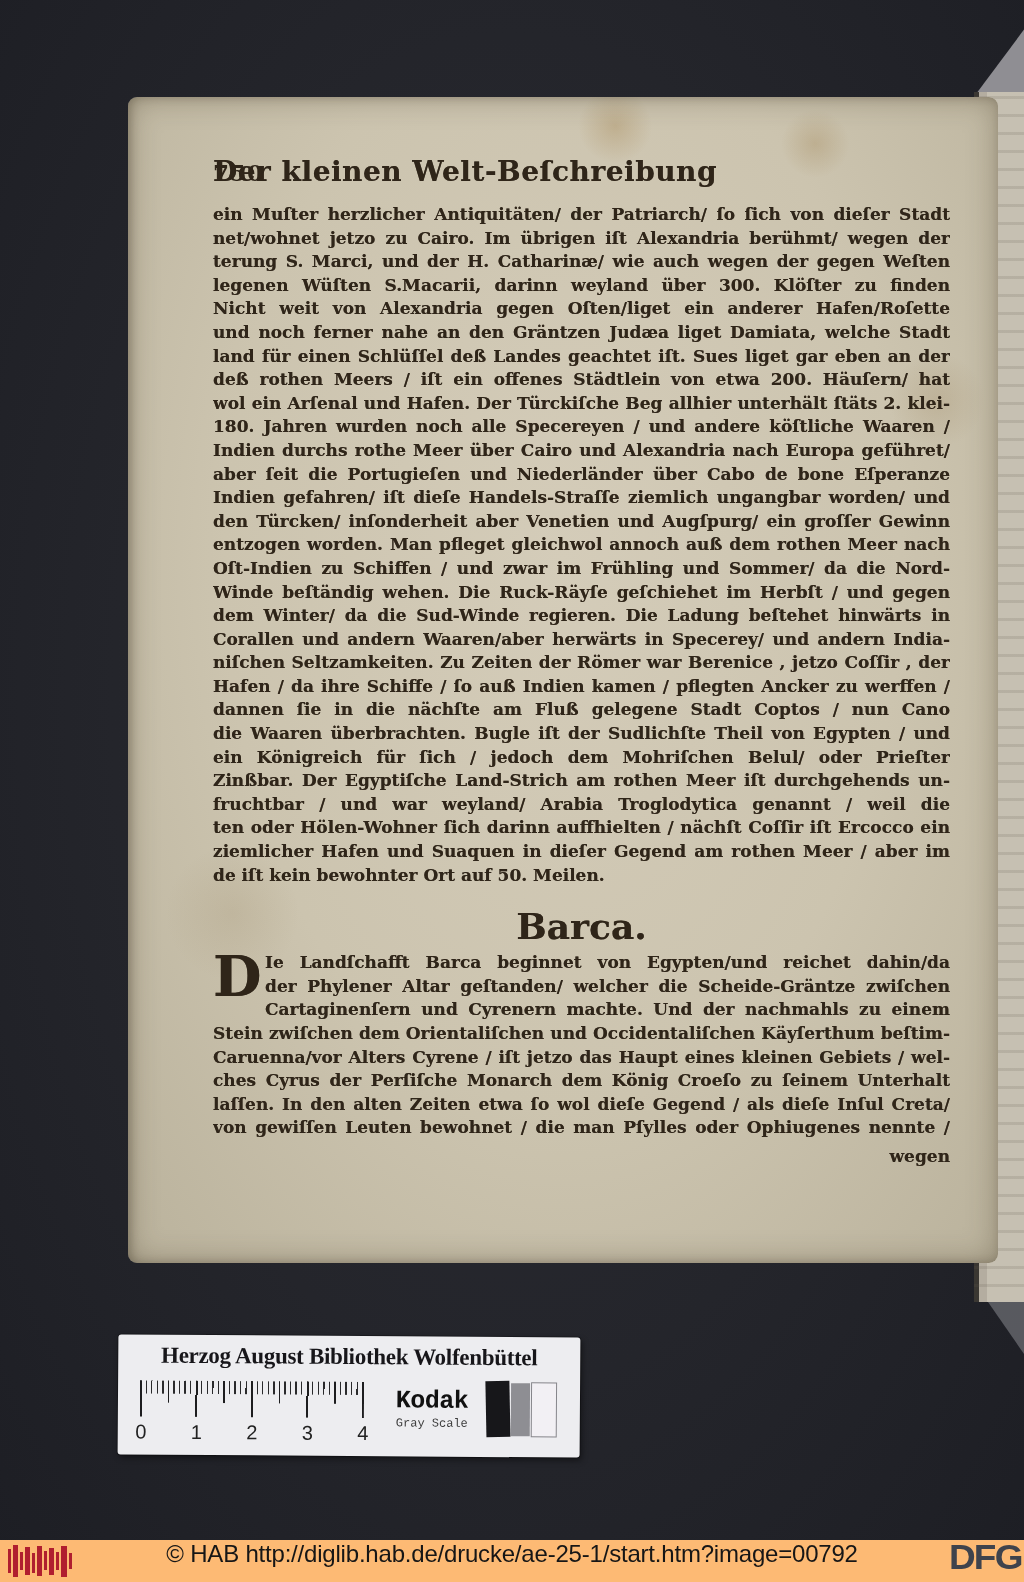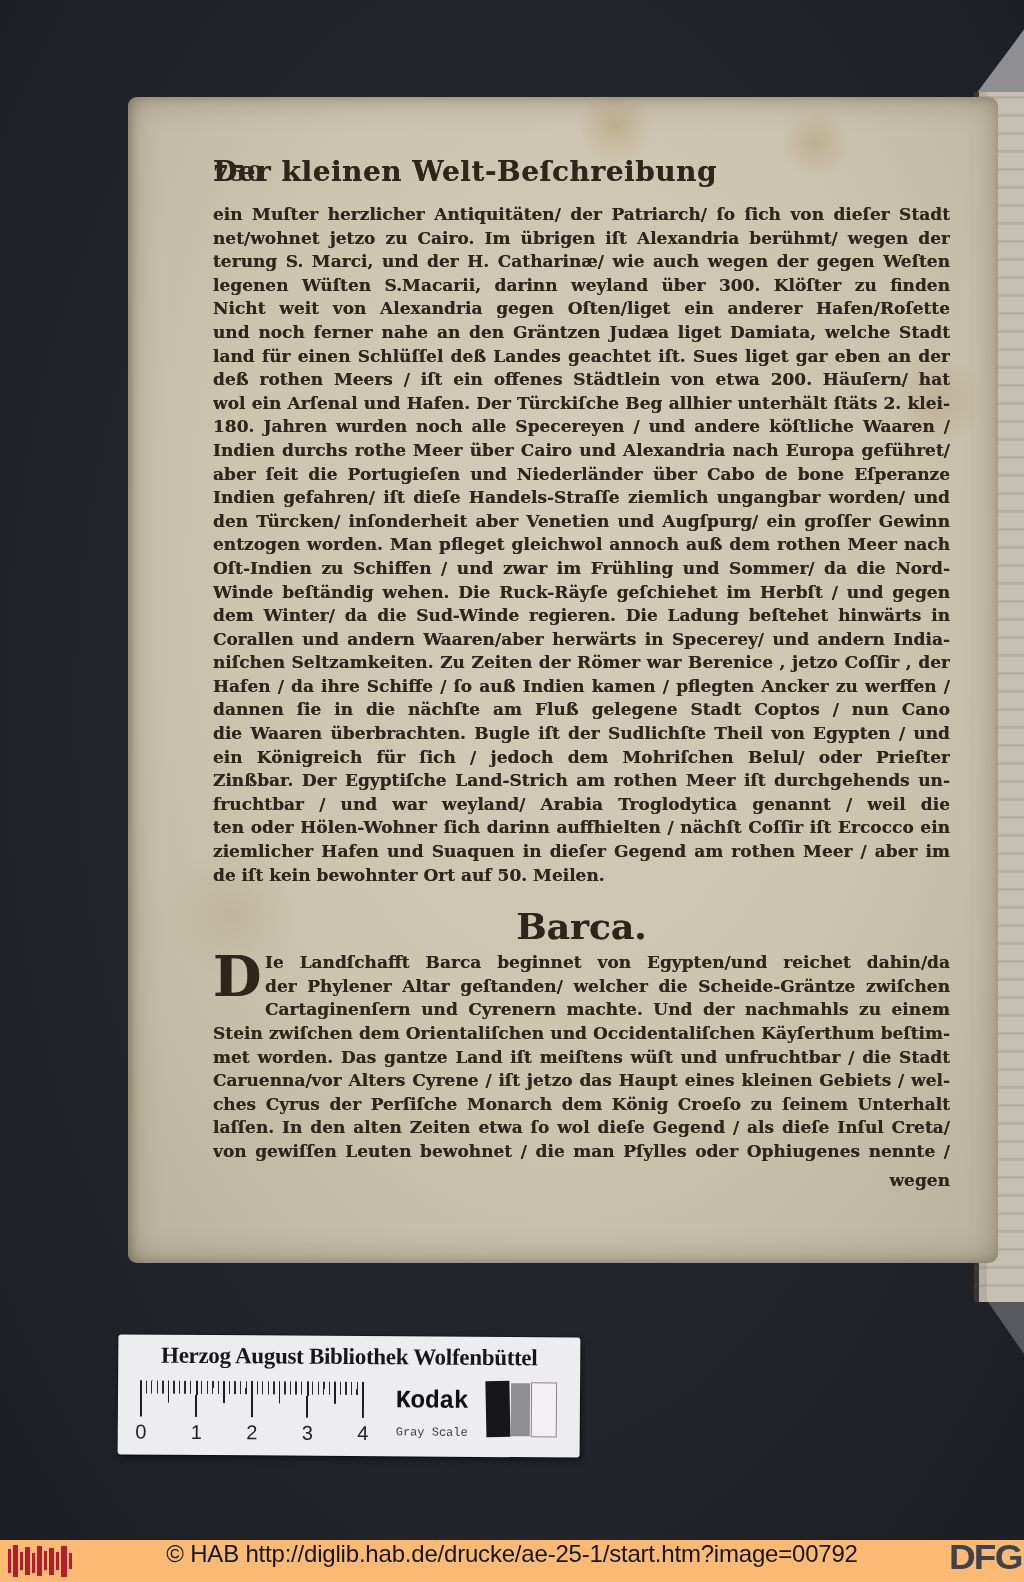--- a/index.html
+++ b/index.html
@@ -94,21 +94,21 @@
   .ruler-numbers{
     width:238px;margin-left:-7px;margin-top:4px;display:flex;justify-content:space-between;
     font-family:"Liberation Sans", sans-serif;font-size:20px;color:#222;
   }
   .ruler-numbers span{width:16px;text-align:center;}
   .kodak-block{
     position:absolute;left:268px;top:50px;width:92px;text-align:center;
     font-family:Liberation Mono, monospace;color:#111;
   }
   .kodak-name{font-size:25px;font-weight:bold;letter-spacing:-.5px;}
-  .kodak-sub{font-size:12px;color:#3c3c3c;margin-top:10px;}
+  .kodak-sub{font-size:12px;color:#3c3c3c;margin-top:1px;}
   .gray-patches{position:absolute;left:368px;top:44px;height:58px;display:flex;align-items:flex-start;}
   .patch{margin-right:1px;}
   .patch-black{width:24px;height:56px;background:#17171a;transform:rotate(-1.5deg);}
   .patch-gray{width:19px;height:53px;background:#8e8e93;margin-top:2px;}
   .patch-white{width:26px;height:55px;background:#f2f0f4;border:1px solid #85858a;margin-top:1px;box-sizing:border-box;}
   
   .footer-bar{
     position:absolute;left:0;top:1540px;width:1024px;height:55px;background:#fdba74;
     display:flex;align-items:flex-start;
   }
@@ -169,21 +169,20 @@
         <div class="tline">de iſt kein bewohnter Ort auf 50. Meilen.</div>
       </div>
     <div class="section-heading">Barca.</div>
     <div class="para2">
       <div class="dropcap">D</div>
       <div>
           <div class="tline">Ie Landſchafft Barca beginnet von Egypten/und reichet dahin/da weyland</div>
           <div class="tline">der Phylener Altar geſtanden/ welcher die Scheide-Gräntze zwiſchen den</div>
           <div class="tline">Cartaginenſern und Cyrenern machte.   Und der nachmahls zu einem Marck-</div>
           <div class="tline">Stein zwiſchen dem Orientaliſchen und Occidentaliſchen Käyſerthum beſtim-</div>
-          <div class="tline">met worden.   Das gantze Land iſt meiſtens wüſt und unfruchtbar / die Stadt</div>
           <div class="tline">Caruenna/vor Alters Cyrene / iſt jetzo das Haupt eines kleinen Gebiets / wel-</div>
           <div class="tline">ches Cyrus der Perſiſche Monarch dem König Croeſo zu ſeinem Unterhalt über-</div>
           <div class="tline">laſſen.   In den alten Zeiten etwa ſo wol dieſe Gegend / als dieſe Inſul Creta/</div>
           <div class="tline">von gewiſſen Leuten bewohnet / die man Pſylles oder Ophiugenes nennte / und</div>
         </div>
       <div class="catchword">wegen</div>
     </div>
   </div>
 </div>
 

